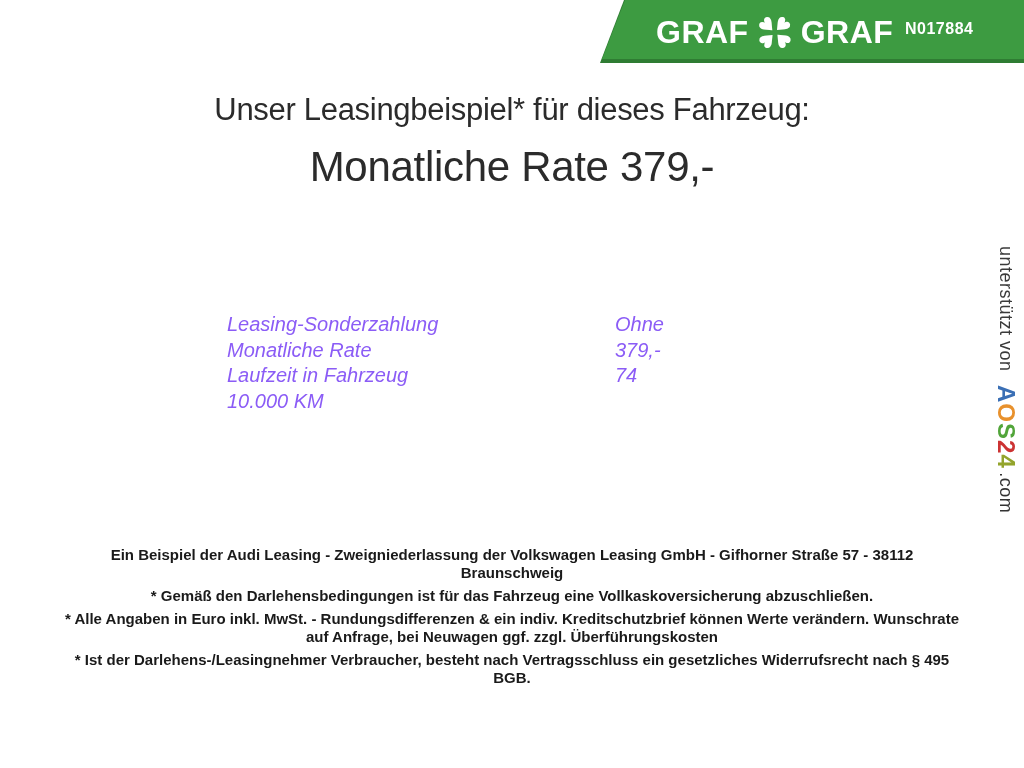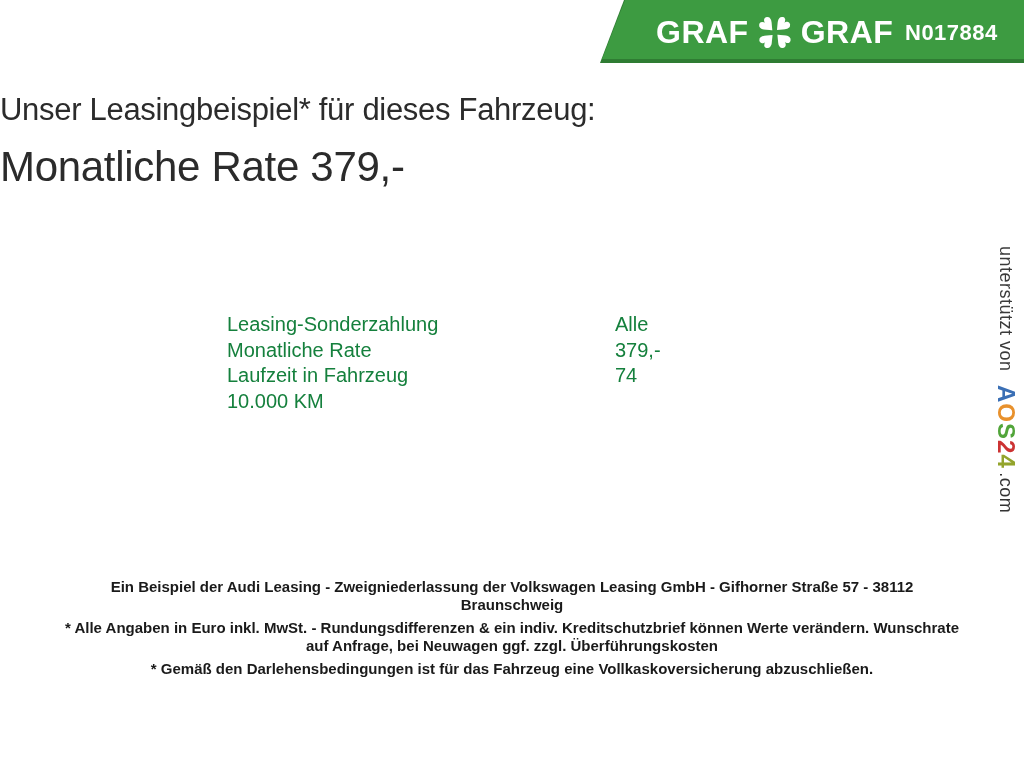--- a/index.html
+++ b/index.html
@@ -20,47 +20,47 @@
   .clover span {
     position:absolute; color:#ffffff; font-size:19px; line-height:19px;
     font-family:"DejaVu Sans", sans-serif;
   }
   .clover .l-tl { left:1px;  top:1px;  transform:rotate(-45deg); }
   .clover .l-tr { left:15px; top:1px;  transform:rotate(45deg); }
   .clover .l-bl { left:1px;  top:15px; transform:rotate(-135deg); }
   .clover .l-br { left:15px; top:15px; transform:rotate(135deg); }
   .vehicle-no {
     position:absolute; left:905px; top:20px;
-    color:#ffffff; font-size:22px; font-weight:600; letter-spacing:0.5px;
+    color:#ffffff; font-size:16px; font-weight:600; letter-spacing:0.5px;
   }
 
   
-  .headline { position:absolute; top:90px; left:0; width:1024px; text-align:left; color:#2b2b2b; }
+  .headline { position:absolute; top:90px; left:0; width:1024px; text-align:center; color:#2b2b2b; }
   .headline-line1 { font-size:31px; line-height:40px; letter-spacing:-0.3px; }
   .headline-line2 { font-size:42px; line-height:46px; margin-top:14px; letter-spacing:-0.3px; }
 
   
-  .details { position:absolute; left:227px; top:312px; color:#15803d; font-size:20px; }
+  .details { position:absolute; left:227px; top:312px; color:#8b5cf6; font-size:20px;font-style:italic; }
   .details .row { display:flex; line-height:25.5px; }
   .details .label { width:388px; }
   .details .value { white-space:nowrap; }
 
   
   .supporter {
     position:absolute; top:246px; right:6px;
     writing-mode:vertical-rl; text-orientation:mixed;
     font-size:18px; color:#3a3a3a; letter-spacing:0.5px; line-height:24px;
   }
   .aos-logo { font-weight:bold; font-size:24px; letter-spacing:1px;
               margin-inline-start:13px; margin-inline-end:4px; }
   .aos-suffix { font-size:18px; color:#333333; }
 
   
   .footer {
-    position:absolute; top:578px; left:0; width:1024px;
+    position:absolute; top:546px; left:0; width:1024px;
     display:flex; flex-direction:column; align-items:center;
     color:#1a1a1a; font-weight:bold; font-size:15px; line-height:18px;
     text-align:center;
   }
   .footer p { margin:0 0 5px; max-width:900px; }
 </style>
 </head>
 <body>
 
 <div class="page">
@@ -84,38 +84,39 @@
   </div>
 
   <div class="headline">
     <div class="headline-line1">Unser Leasingbeispiel* für dieses Fahrzeug:</div>
     <div class="headline-line2">Monatliche Rate 379,-</div>
   </div>
 
   <div class="details">
     <div class="row">
       <span class="label">Leasing-Sonderzahlung</span>
-      <span class="value">Alle</span>
+      <span class="value">Ohne</span>
     </div>
     <div class="row">
       <span class="label">Monatliche Rate</span>
       <span class="value">379,-</span>
     </div>
     <div class="row">
       <span class="label">Laufzeit in Fahrzeug</span>
       <span class="value">74</span>
     </div>
     <div class="row">
       <span class="value">10.000 KM</span>
     </div>
   </div>
 
   <div class="supporter">
     <span>unterstützt von</span><span class="aos-logo"><span style="color: rgb(58, 111, 181);">A</span><span style="color: rgb(232, 145, 45);">O</span><span style="color: rgb(82, 165, 58);">S</span><span style="color: rgb(204, 51, 51);">2</span><span style="color: rgb(147, 164, 44);">4</span></span><span class="aos-suffix">.com</span>
   </div>
 
   <div class="footer">
     <p>Ein Beispiel der Audi Leasing - Zweigniederlassung der Volkswagen Leasing GmbH - Gifhorner Straße 57 - 38112 Braunschweig</p>
+    <p>* Gemäß den Darlehensbedingungen ist für das Fahrzeug eine Vollkaskoversicherung abzuschließen.</p>
     <p>* Alle Angaben in Euro inkl. MwSt. - Rundungsdifferenzen &amp; ein indiv. Kreditschutzbrief können Werte verändern. Wunschrate auf Anfrage, bei Neuwagen ggf. zzgl. Überführungskosten</p>
-    <p>* Gemäß den Darlehensbedingungen ist für das Fahrzeug eine Vollkaskoversicherung abzuschließen.</p>
+    <p>* Ist der Darlehens-/Leasingnehmer Verbraucher, besteht nach Vertragsschluss ein gesetzliches Widerrufsrecht nach § 495 BGB.</p>
   </div>
 
 </div>
 
 </body></html>

